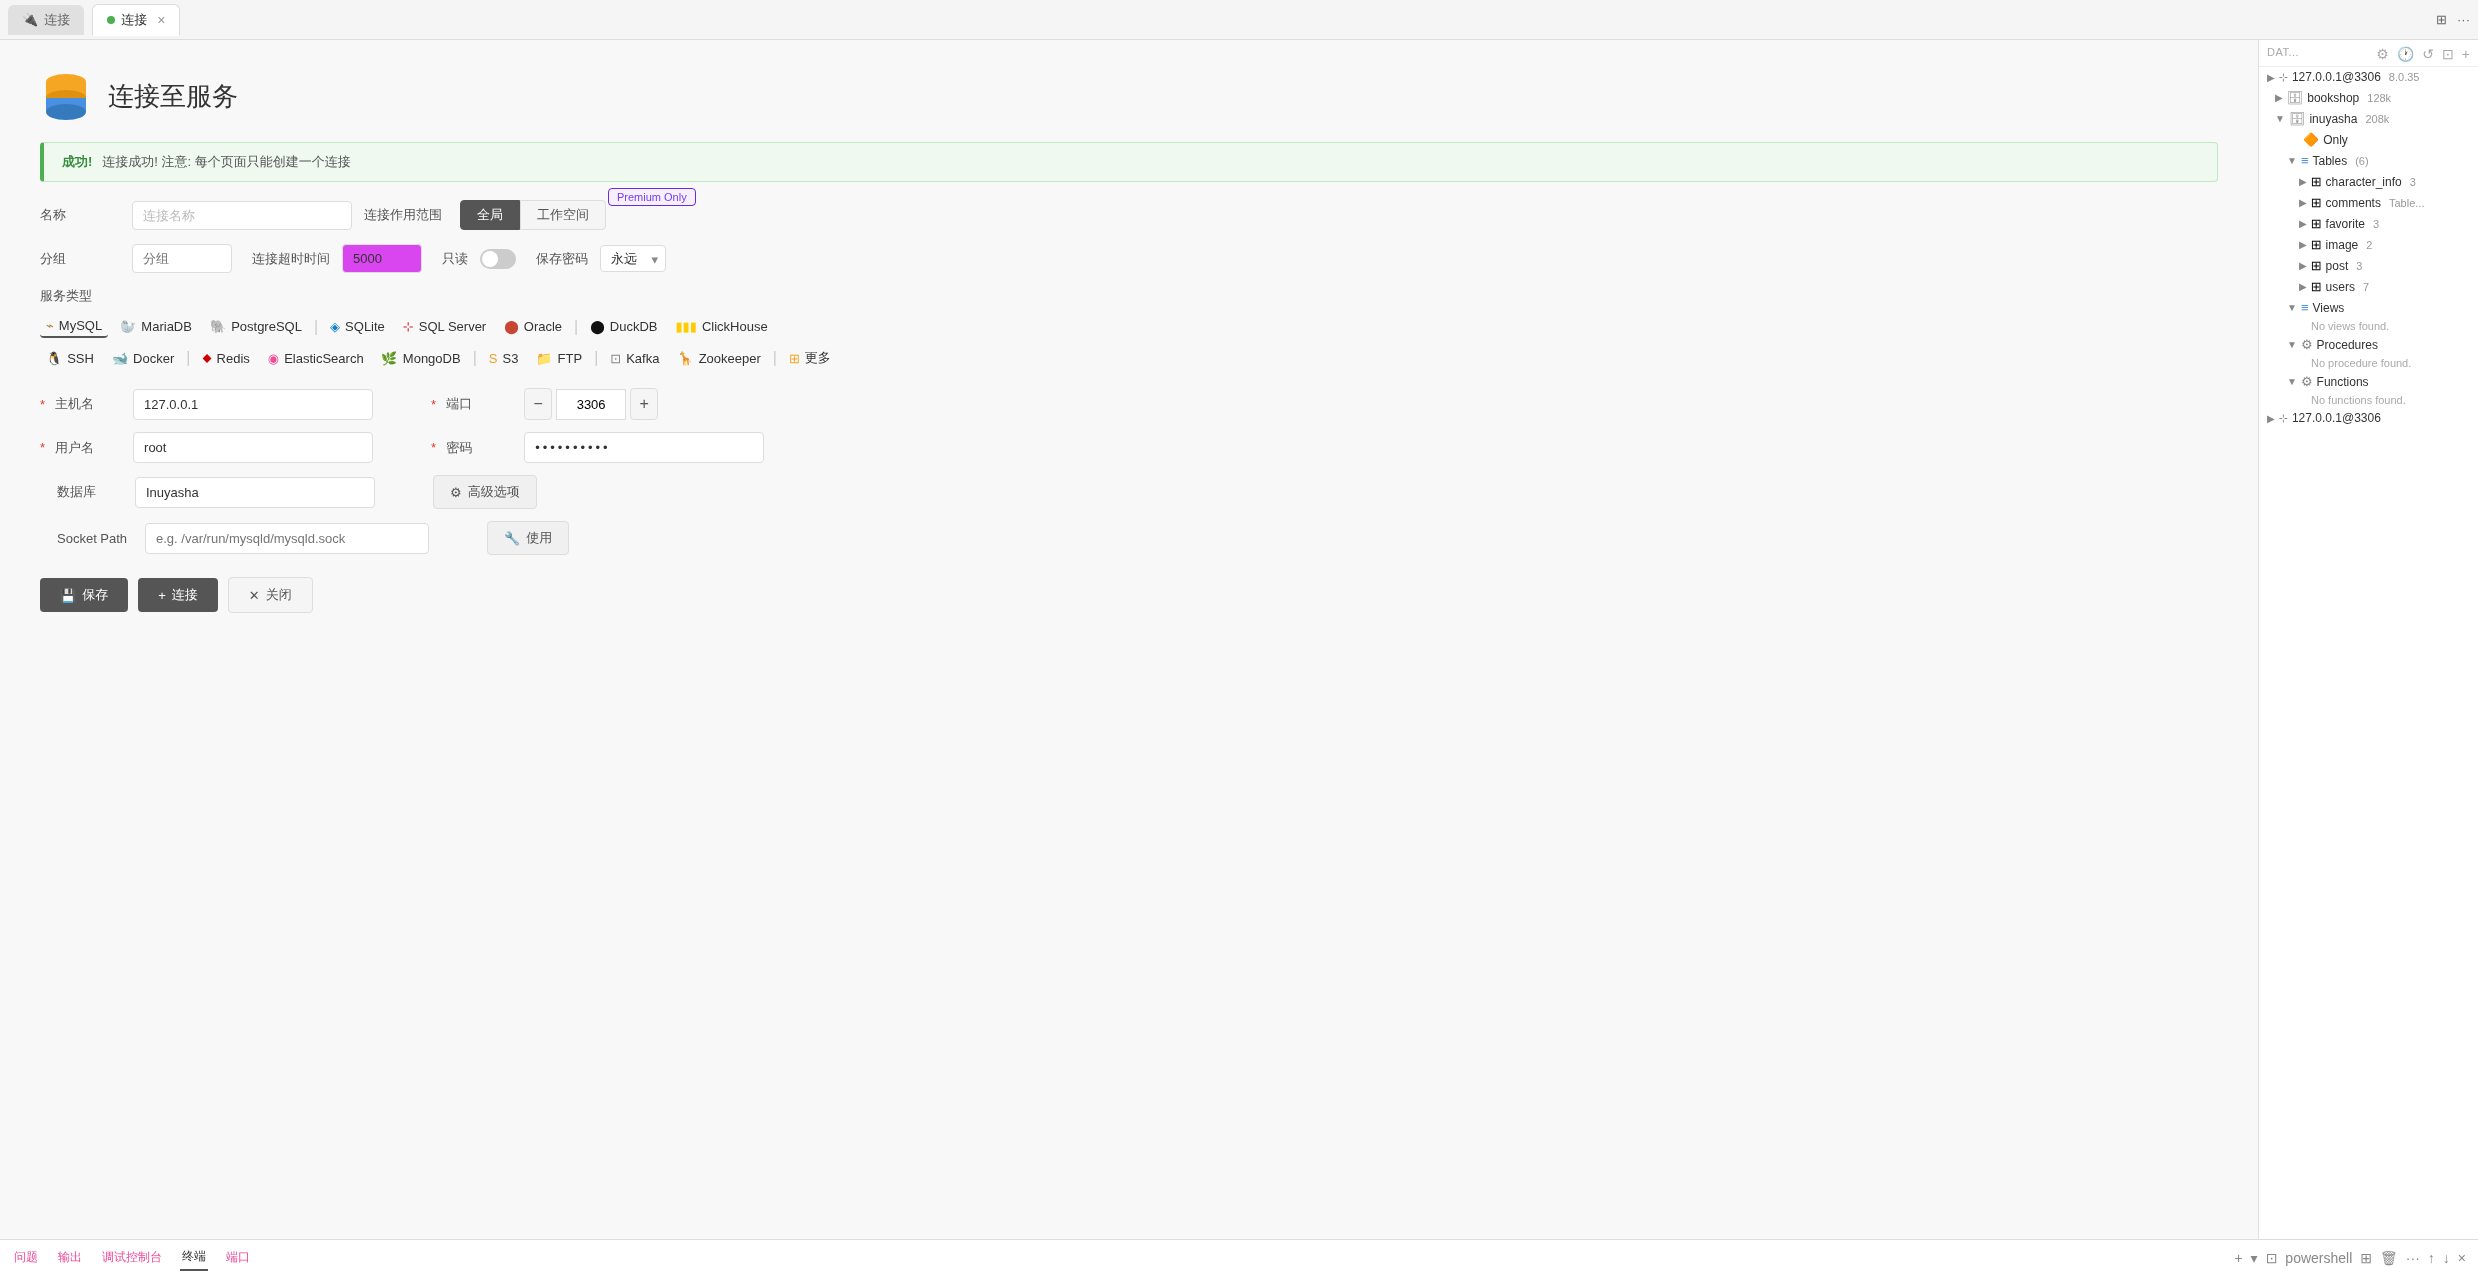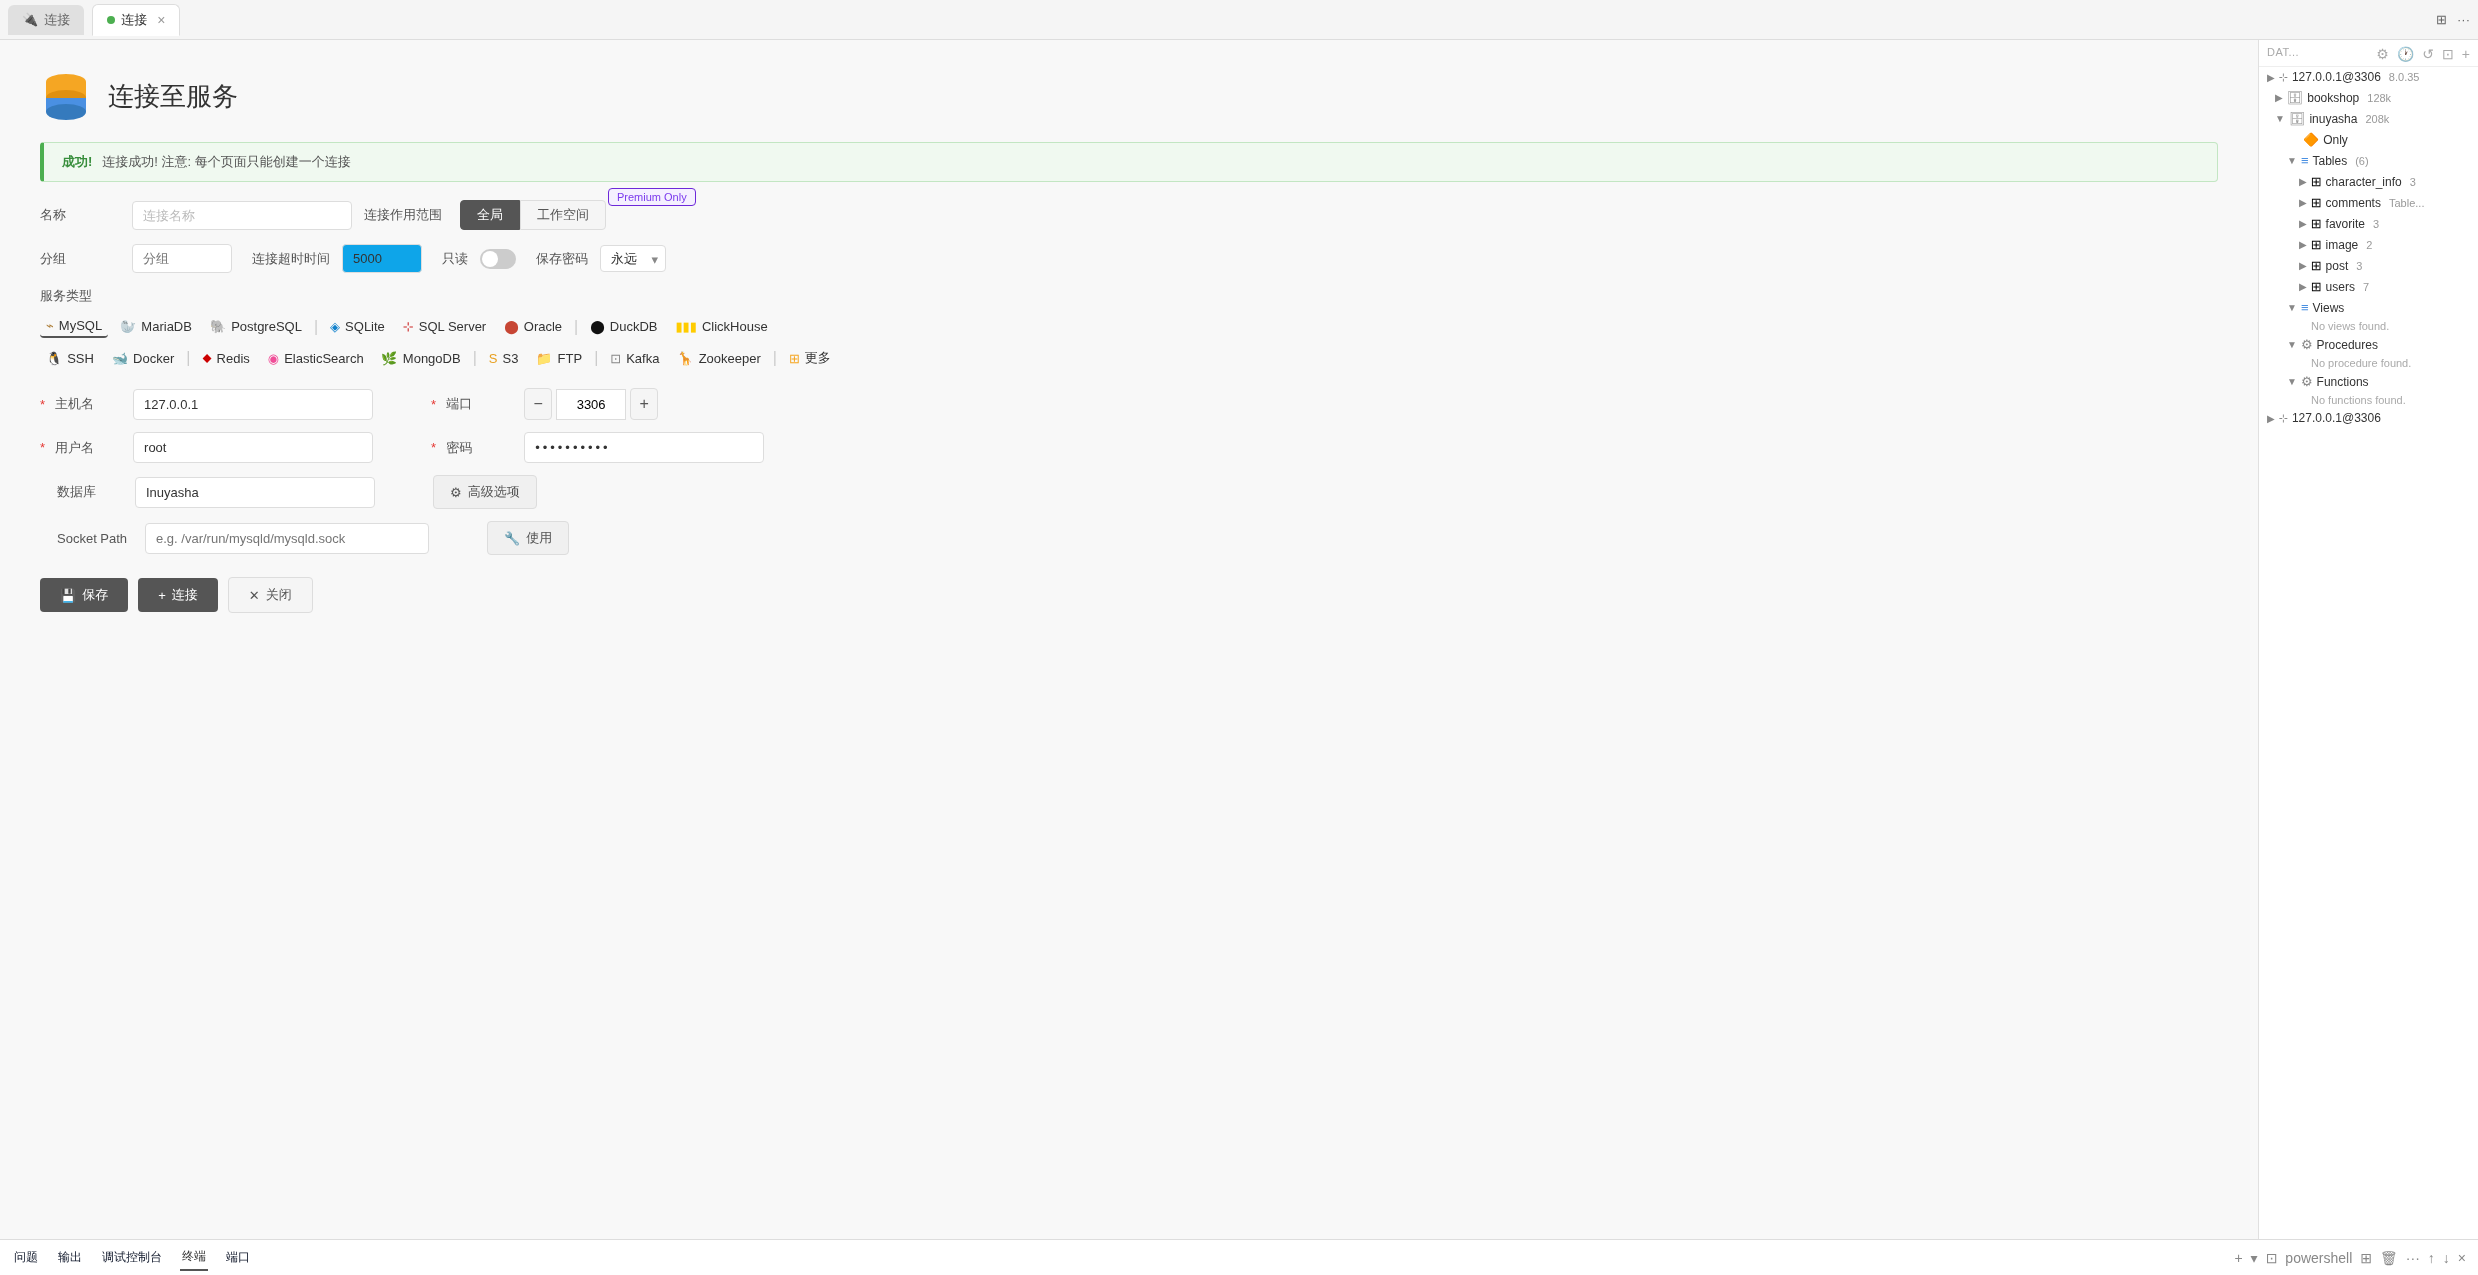--- a/index.html
+++ b/index.html
@@ -33,21 +33,21 @@
     .form-input::placeholder { color: #bbb; }
     .form-input-wide { width: 220px; }
     .scope-group { display: flex; align-items: center; gap: 0; }
     .scope-label { font-size: 13px; color: #555; margin-right: 6px; }
     .scope-btn { padding: 5px 16px; border: 1px solid #ddd; background: #f5f5f5; cursor: pointer; font-size: 13px; color: #555; }
     .scope-btn.active { background: #555; color: #fff; border-color: #555; }
     .scope-btn:first-child { border-radius: 4px 0 0 4px; }
     .scope-btn:last-child { border-radius: 0 4px 4px 0; }
     .premium-badge { background: #f5f0ff; border: 1px solid #6d28d9; color: #7c3aed; border-radius: 4px; padding: 2px 8px; font-size: 11px; position: relative; top: -18px; left: -10px; }
     .group-input { border: 1px solid #ddd; border-radius: 4px; padding: 6px 10px; font-size: 13px; color: #bbb; background: #fff; width: 100px; }
-    .timeout-input { border: 1px solid #ddd; border-radius: 4px; padding: 6px 10px; font-size: 13px; color: #333; background: #0ea5e9; width: 80px; }
+    .timeout-input { border: 1px solid #ddd; border-radius: 4px; padding: 6px 10px; font-size: 13px; color: #333; background: #d946ef; width: 80px; }
     .readonly-label { font-size: 13px; color: #555; }
     .toggle { width: 36px; height: 20px; border-radius: 10px; background: #ccc; position: relative; cursor: pointer; flex-shrink: 0; }
     .toggle.off { background: #ccc; }
     .toggle::after { content: ''; position: absolute; top: 2px; left: 2px; width: 16px; height: 16px; border-radius: 50%; background: #fff; transition: left 0.2s; }
     .password-label { font-size: 13px; color: #555; }
     .save-pass-select { border: 1px solid #ddd; border-radius: 4px; padding: 5px 10px; font-size: 13px; background: #fff; color: #333; appearance: none; padding-right: 28px; position: relative; }
     .select-wrapper { position: relative; display: inline-block; }
     .select-wrapper::after { content: '▾'; position: absolute; right: 8px; top: 50%; transform: translateY(-50%); color: #888; pointer-events: none; }
 
     .warning-text { color: #cc0000; font-size: 13px; margin-bottom: 16px; }
@@ -91,21 +91,21 @@
     .tree-indent-2 { padding-left: 28px; }
     .tree-indent-3 { padding-left: 40px; }
     .tree-muted { color: #aaa; font-size: 11px; padding-left: 52px; padding-top: 2px; padding-bottom: 2px; }
     .tree-header { display: flex; align-items: flex-start; justify-content: space-between; padding: 6px 8px 4px; border-bottom: 1px solid #eee; }
     .tree-header-label { font-size: 11px; color: #aaa; font-weight: 500; letter-spacing: 0.5px; }
     .sidebar-icons { display: flex; gap: 8px; align-items: center; }
     .sidebar-icon { color: #aaa; font-size: 14px; cursor: pointer; }
 
     
     .bottombar { height: 36px; background: #fff; border-top: 1px solid #ddd; display: flex; align-items: center; padding: 0 12px; gap: 16px; }
-    .bottom-tab { font-size: 12px; color: #0f172a; cursor: pointer; padding: 4px 2px; }
+    .bottom-tab { font-size: 12px; color: #ec4899; cursor: pointer; padding: 4px 2px; }
     .bottom-tab.active { color: #333; border-bottom: 2px solid #555; }
     .bottom-right { margin-left: auto; display: flex; align-items: center; gap: 8px; color: #888; font-size: 14px; }
     .bottom-right span { cursor: pointer; }
 
     
     .success-bar-inner { display: flex; align-items: center; gap: 10px; }
   </style>
 </head>
 <body>
 

